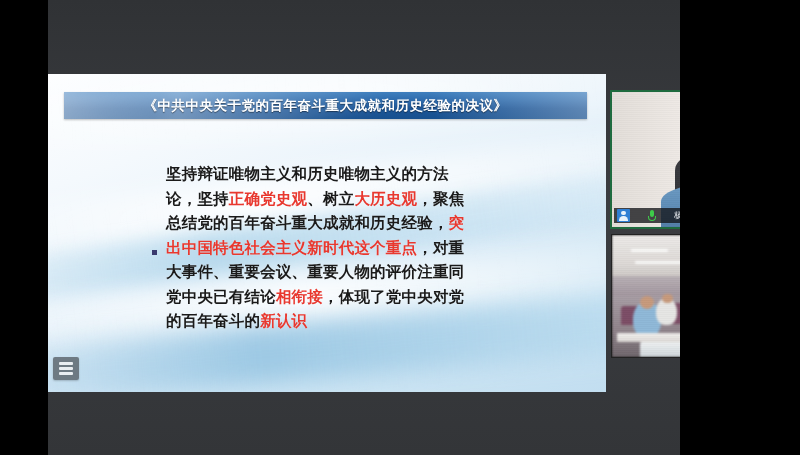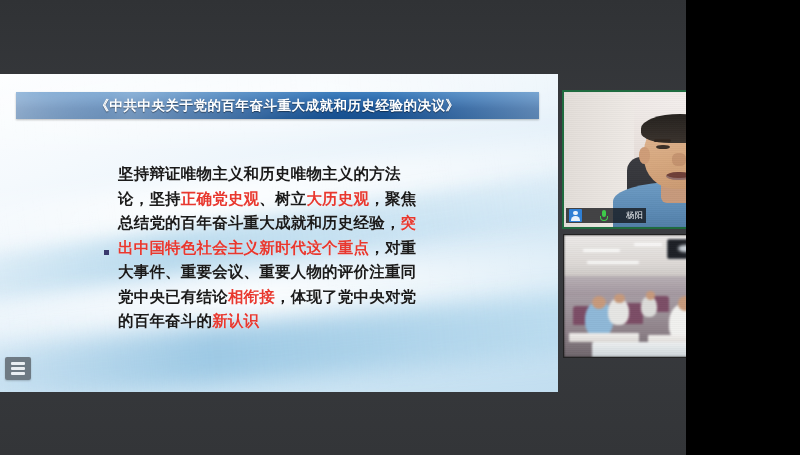--- a/index.html
+++ b/index.html
@@ -6,23 +6,24 @@
     margin: 0; padding: 0;
     background: #000;
   }
   body {
     width: 800px; height: 455px;
     font-family: "DejaVu Sans", "Liberation Sans", sans-serif;
     overflow: hidden;
   }
   #screen {
     position: relative;
-    width: 686px; height: 455px;
+    width: 632px; height: 455px;
     background: #ffffff;
     overflow: hidden;
+    margin-left: 48px;
   }
   
   #screen::before {
     content: "";
     position: absolute; left: 0; top: 0; right: 0; bottom: 0;
     background: linear-gradient(180deg, #303235 0%, #3b3d41 45%, #333538 100%);
     pointer-events: none;
   }
   #chrome-top, #chrome-bottom {
     position: absolute; left: 0; width: 800px;

